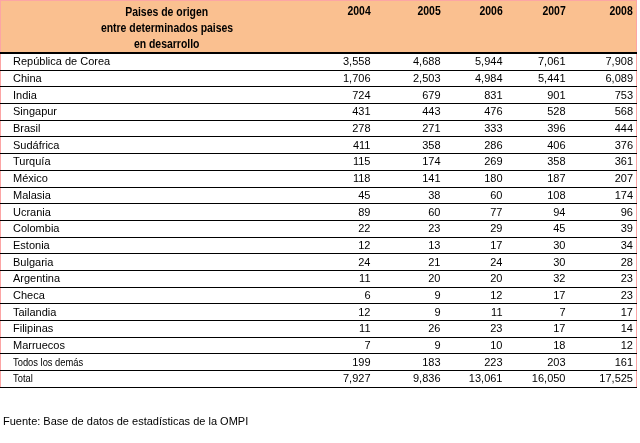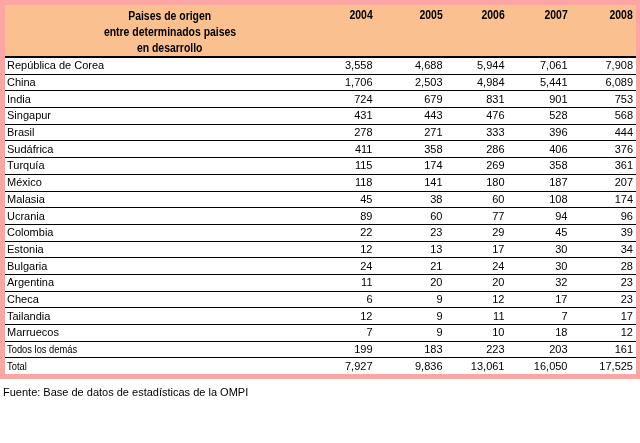--- a/index.html
+++ b/index.html
@@ -4,47 +4,47 @@
 <style>
   html,body { margin:0; padding:0; background:#fff; }
   .page {
     width:640px; height:443px; background:#ffffff;
     font-family:"Liberation Sans", sans-serif; color:#000;
     box-sizing:border-box; overflow:hidden;
   }
   table.data-table {
     border-collapse:collapse; table-layout:fixed;
     width:574px; margin:0;
-    border:5px solid #fca5a5;
+    border:1px solid #fca5a5;
   }
   thead th {
     background:var(--header-bg,#FAC090);
     border-bottom:2px solid #000;
     vertical-align:top; padding:0;
     font-size:12px; font-weight:bold;
   }
   th.title-cell { text-align:center; padding-top:3px; }
   .hdr-line { line-height:16px; }
   th.year-cell { text-align:right; padding:3px 3px 0 0; }
   .cond { display:inline-block; transform:scaleX(0.87); white-space:nowrap; }
   th.title-cell .cond { transform-origin:50% 50%; }
   th.year-cell  .cond { transform-origin:100% 50%; }
   tbody td {
     border-bottom:1px solid #000;
     font-size:11px; line-height:15px; height:15.7px;
     padding:0; overflow:hidden; white-space:nowrap;
   }
-  td.name-cell { text-align:left; padding-left:2px; }
+  td.name-cell { text-align:left; padding-left:12px; }
   td.num-cell  { text-align:right; padding-right:3px; }
   td.name-cell .cond-label {
     display:inline-block; transform:scaleX(0.85); transform-origin:0 50%;
   }
   .source {
     font-size:11px; line-height:13px;
-    padding:7px 16px 0 3px; color:#000;
+    padding:7px 16px 0 3px; color:#000;margin-top:20px;
   }
 </style>
 </head>
 <body>
 
 <div class="page">
   <table class="data-table">
     <colgroup>
       <col style="width:332px">
       <col style="width:41px">
@@ -190,20 +190,28 @@
         </tr>
         <tr>
           <td class="name-cell"><span>Tailandia</span></td>
           <td class="num-cell">12</td>
           <td class="num-cell">9</td>
           <td class="num-cell">11</td>
           <td class="num-cell">7</td>
           <td class="num-cell">17</td>
         </tr>
         <tr>
+          <td class="name-cell"><span>Filipinas</span></td>
+          <td class="num-cell">11</td>
+          <td class="num-cell">26</td>
+          <td class="num-cell">23</td>
+          <td class="num-cell">17</td>
+          <td class="num-cell">14</td>
+        </tr>
+        <tr>
           <td class="name-cell"><span>Marruecos</span></td>
           <td class="num-cell">7</td>
           <td class="num-cell">9</td>
           <td class="num-cell">10</td>
           <td class="num-cell">18</td>
           <td class="num-cell">12</td>
         </tr>
         <tr>
           <td class="name-cell"><span class="cond-label">Todos los demás</span></td>
           <td class="num-cell">199</td>

